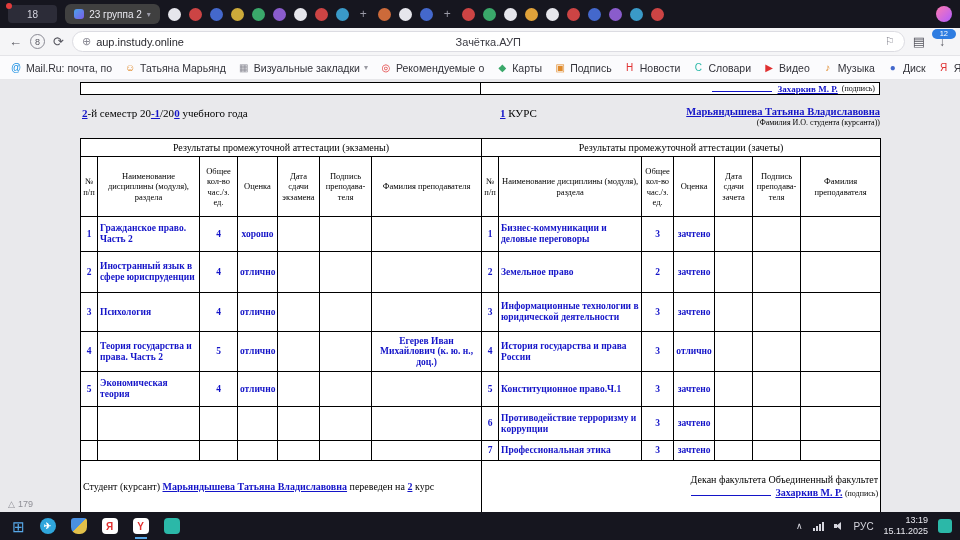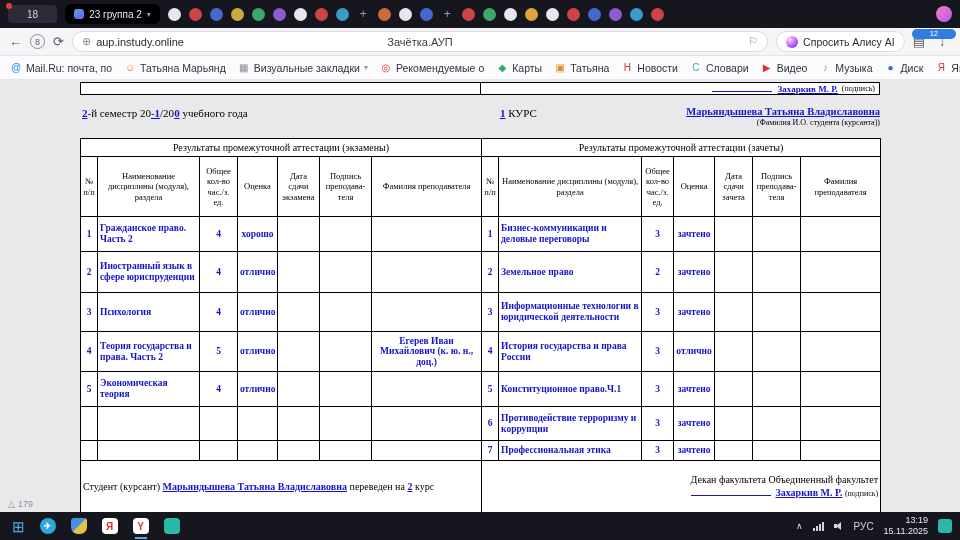--- a/index.html
+++ b/index.html
@@ -4,40 +4,40 @@
 <style>
   *{margin:0;padding:0;box-sizing:border-box}
   html,body{width:960px;height:540px;overflow:hidden}
   body{font-family:"Liberation Sans",sans-serif;background:#e9e9ec}
   .screen{width:960px;height:540px;display:flex;flex-direction:column}
 
   
   .tabbar{height:28px;background:#16161f;display:flex;align-items:center;gap:8px;padding:0 8px;flex:none}
   .tab-counter{position:relative;min-width:22px;height:18px;background:#2c2c38;border-radius:4px;color:#d2d2dc;font-size:10px;display:flex;align-items:center;justify-content:center;padding:0 19px}
   .tab-counter::after{content:"";position:absolute;top:-2px;left:-2px;width:6px;height:6px;border-radius:50%;background:#e23c3c}
-  .tab{height:20px;background:#000000;border-radius:6px;display:flex;align-items:center;gap:5px;padding:0 9px;color:#e8e8ef;font-size:10px;white-space:nowrap}
+  .tab{height:20px;background:#404040;border-radius:6px;display:flex;align-items:center;gap:5px;padding:0 9px;color:#e8e8ef;font-size:10px;white-space:nowrap}
   .tab-dot{width:10px;height:10px;border-radius:3px;background:linear-gradient(135deg,#4aa3e8,#7a5ce8)}
   .tab-chev{color:#9a9aa6;font-size:8px}
   .favrow{display:flex;align-items:center;gap:8px;flex:1;overflow:hidden}
   .fv{width:13px;height:13px;border-radius:50%;flex:none}
   .fv.plus{background:transparent;color:#9a9aa6;font-size:12px;line-height:13px;text-align:center}
   .avatar{width:16px;height:16px;border-radius:50%;background:linear-gradient(135deg,#ff7ab0,#b05cff);flex:none}
 
   
   .navbar{height:28px;background:#f5f5f7;border-bottom:1px solid #e4e4e8;display:flex;align-items:center;gap:8px;padding:0 9px;flex:none}
   .nav-ic{color:#55555e;font-size:13px;line-height:1}
   .nav-circle{width:15px;height:15px;border:1.5px solid #8a8a94;border-radius:50%;font-size:9px;color:#55555e;display:flex;align-items:center;justify-content:center;flex:none}
   .urlbar{flex:1;height:21px;background:#fff;border:1px solid #dcdce2;border-radius:11px;display:flex;align-items:center;gap:5px;padding:0 9px;position:relative;font-size:11px;color:#2a2a30}
   .site-ic{color:#8a8a94;font-size:11px}
   .url-title{position:absolute;left:0;right:0;text-align:center;color:#3a3a42;pointer-events:none}
   .url-flag{margin-left:auto;color:#8a8a94;font-size:11px}
   .alice{height:21px;border:1px solid #dcdce2;background:#fff;border-radius:11px;display:flex;align-items:center;gap:5px;padding:0 9px;font-size:10.5px;color:#2a2a30;white-space:nowrap}
   .alice-orb{width:12px;height:12px;border-radius:50%;background:radial-gradient(circle at 32% 28%,#ffd9ec,#c05cff 55%,#4c2bd8)}
   .dl{position:relative;color:#55555e;font-size:12px;width:18px;text-align:center}
-  .dl-badge{position:absolute;top:-6px;right:-5px;background:#2f7de1;color:#fff;font-size:7.5px;border-radius:7px;padding:0 18px;line-height:10px}
+  .dl-badge{position:absolute;top:-6px;right:-5px;background:#2f7de1;color:#fff;font-size:7.5px;border-radius:7px;padding:0 8px;line-height:10px}
 
   
   .bmbar{height:24px;background:#fbfbfd;border-bottom:1px solid #e7e7ea;display:flex;align-items:center;gap:12px;padding:0 10px;font-size:10.5px;color:#33333a;flex:none;overflow:hidden}
   .bm{display:flex;align-items:center;gap:4px;white-space:nowrap}
   .bm-ic{width:12px;text-align:center;font-size:10px;line-height:1}
   .bm-chev{color:#9a9aa2;font-size:8px}
 
   
   .content{flex:1;position:relative;background:#e9e9ec;overflow:hidden}
   .doc{position:absolute;left:80px;top:2px;width:800px;font-family:"Liberation Serif",serif;color:#000}
@@ -139,24 +139,20 @@
     <span class="nav-circle">
         <span>8</span>
       </span>
     <span class="nav-ic">⟳</span>
     <div class="urlbar">
       <span class="site-ic">⊕</span>
       <span>aup.instudy.online</span>
       <span class="url-title">Зачётка.АУП</span>
       <span class="url-flag">⚐</span>
     </div>
-    <div class="alice">
-      <span class="alice-orb"></span>
-      <span>Спросить Алису AI</span>
-    </div>
     <span class="nav-ic">▤</span>
     <div class="dl">↓<span class="dl-badge">12</span></div>
   </div>
 
   <div class="bmbar">
     <span class="bm">
         <span class="bm-ic" style="color:#168de2">@</span>
         <span>Mail.Ru: почта, по</span>
       </span>
     <span class="bm">
@@ -171,21 +167,21 @@
     <span class="bm">
         <span class="bm-ic" style="color:#e03030">◎</span>
         <span>Рекомендуемые о</span>
       </span>
     <span class="bm">
         <span class="bm-ic" style="color:#3aa86a">◆</span>
         <span>Карты</span>
       </span>
     <span class="bm">
         <span class="bm-ic" style="color:#e08a2a">▣</span>
-        <span>Татьяна</span>
+        <span>Подпись</span>
       </span>
     <span class="bm">
         <span class="bm-ic" style="color:#e03030">Н</span>
         <span>Новости</span>
       </span>
     <span class="bm">
         <span class="bm-ic" style="color:#2bb8a8">С</span>
         <span>Словари</span>
       </span>
     <span class="bm">

